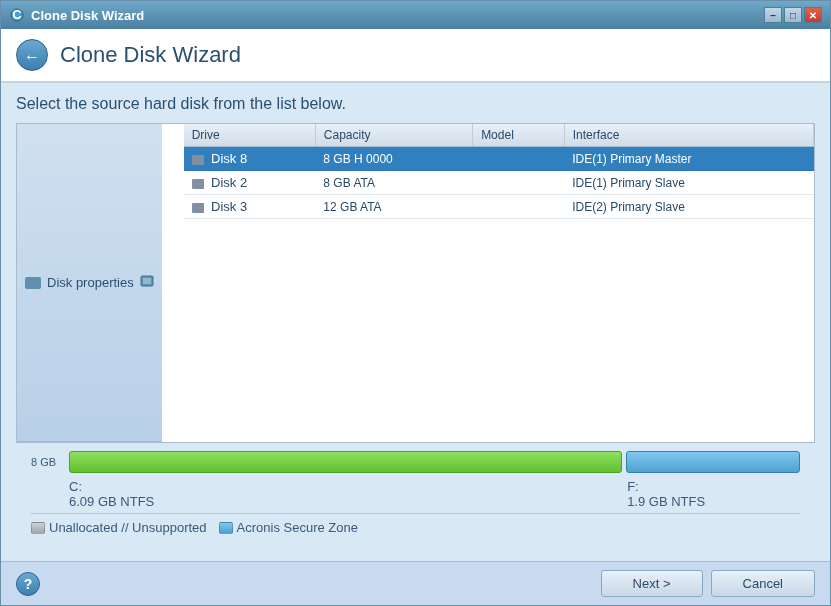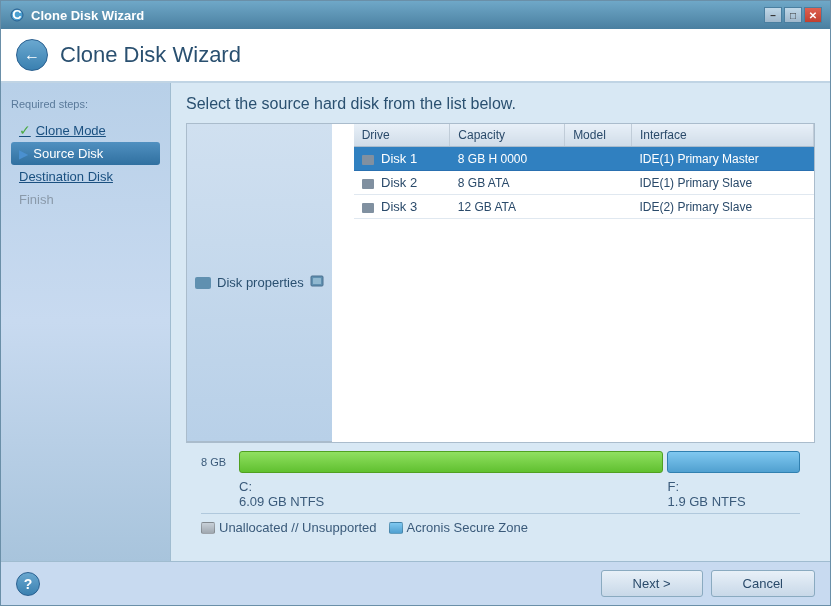--- a/index.html
+++ b/index.html
@@ -375,41 +375,20 @@
     </div>
   </div>
 
   <div class="header">
     <div class="back-btn">←</div>
     <span class="header-title">Clone Disk Wizard</span>
   </div>
 
   <div class="content">
 
-    <div class="sidebar">
-      <div class="sidebar-required">Required steps:</div>
-
-      <div class="sidebar-item link">
-        <span class="check-icon">✓</span>
-        <span>Clone Mode</span>
-      </div>
-
-      <div class="sidebar-item active">
-        <span class="arrow-icon">▶</span>
-        <span>Source Disk</span>
-      </div>
-
-      <div class="sidebar-item link">
-        <span>Destination Disk</span>
-      </div>
-
-      <div class="sidebar-item dimmed">
-        <span>Finish</span>
-      </div>
-    </div>
 
     <div class="main">
       <div class="main-title">Select the source hard disk from the list below.</div>
 
       <div class="disk-panel">
         <div class="disk-panel-header">
           <div class="disk-panel-header-left">
             <div class="disk-icon"></div>
             <span>Disk properties</span>
           </div>
@@ -428,21 +407,21 @@
                 <th>Drive</th>
                 <th>Capacity</th>
                 <th>Model</th>
                 <th>Interface</th>
               </tr>
             </thead>
             <tbody>
               <tr class="selected">
                 <td>
                   <span class="disk-thumb"></span>
-                  <span>Disk 1</span>
+                  <span>Disk 8</span>
                 </td>
                 <td>8 GB H 0000</td>
                 <td></td>
                 <td>IDE(1) Primary Master</td>
               </tr>
               <tr>
                 <td>
                   <span class="disk-thumb"></span>
                   <span>Disk 2</span>
                 </td>

